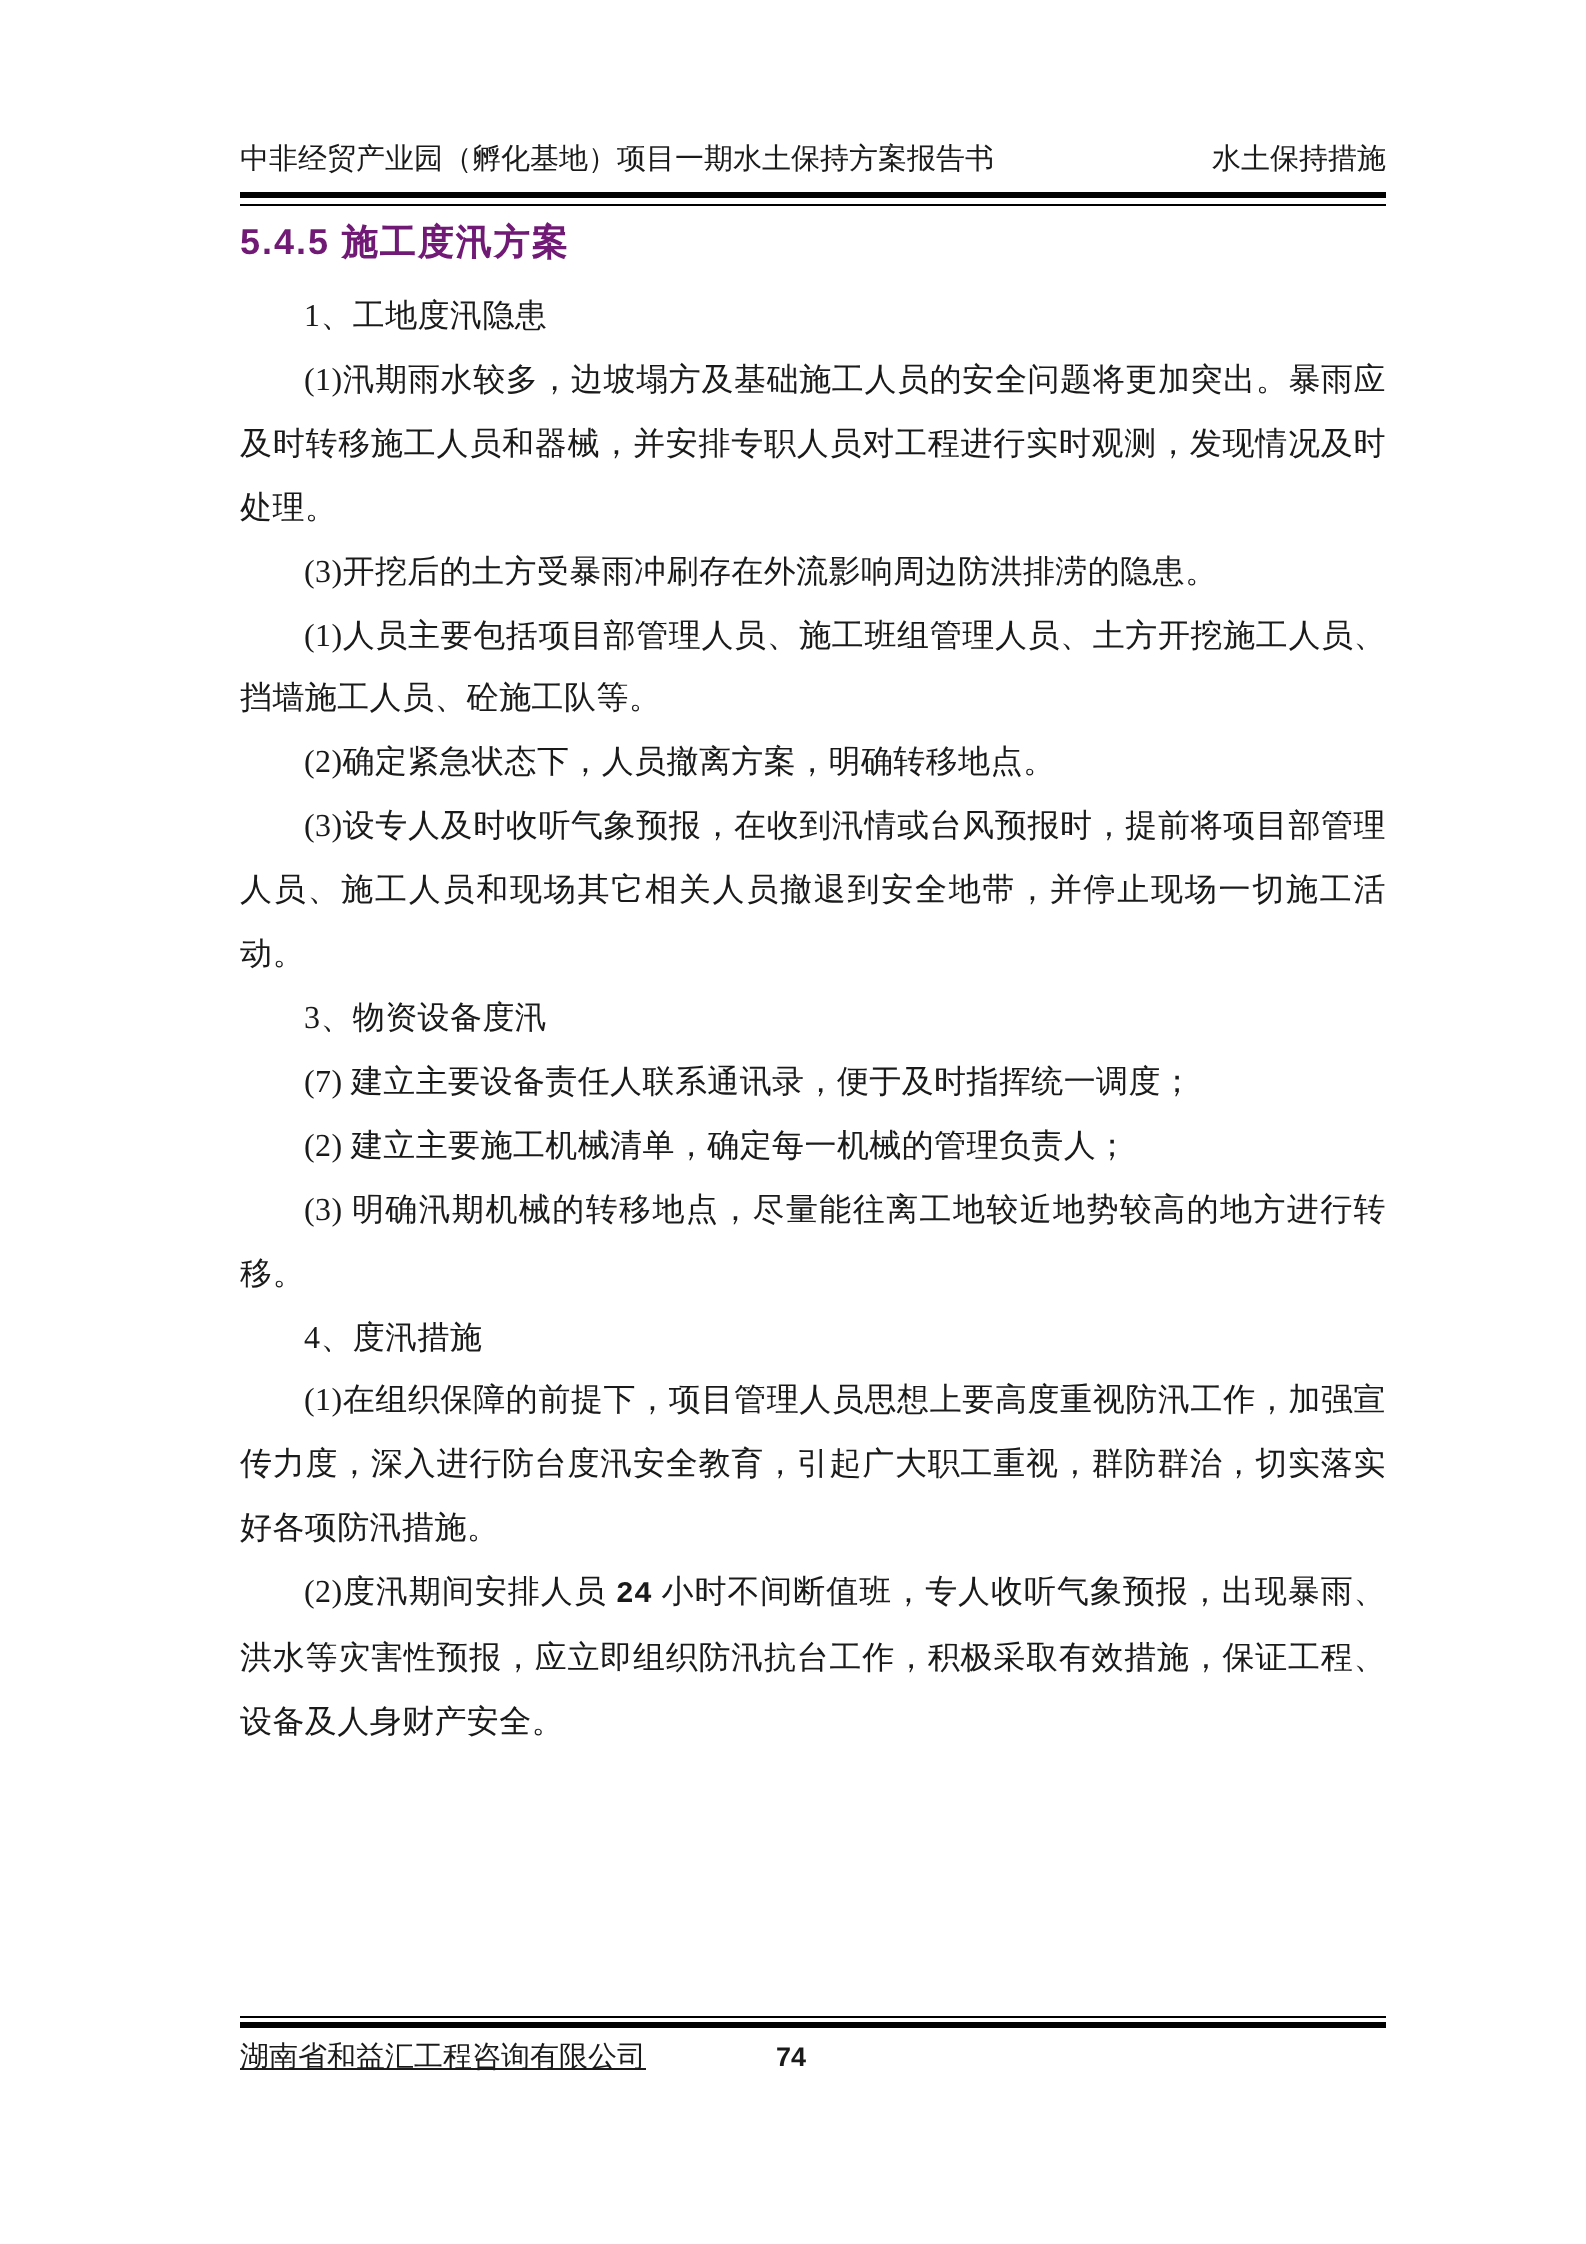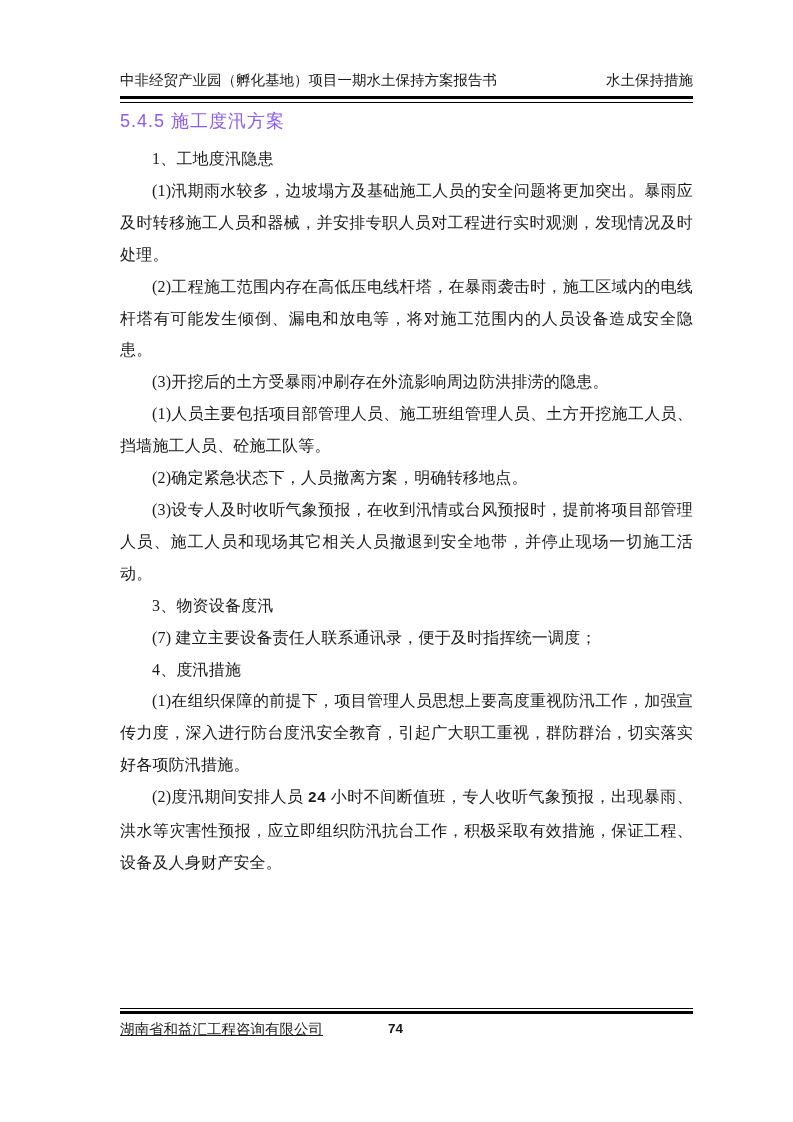--- a/index.html
+++ b/index.html
@@ -42,24 +42,24 @@
     left: 120px;
     width: 573px;
     top: 108px;
     height: 898px;
     overflow: hidden;
   }
   .section-heading {
     margin: 0 0 9px 0;
     font-family: "Liberation Sans", "DejaVu Sans", sans-serif;
     font-size: 18px;
-    font-weight: normal;
+    font-weight: bold;
     letter-spacing: 1px;
     line-height: 26px;
-    color: #8b5cf6;
+    color: #701a75;
   }
   .content p {
     margin: 0;
     font-size: 16px;
     line-height: 31.9px;
     text-align: justify;
     text-indent: 32px;
     letter-spacing: 0.2px;
   }
   .bold-num {
@@ -103,27 +103,28 @@
     <span>中非经贸产业园（孵化基地）项目一期水土保持方案报告书</span>
     <span>水土保持措施</span>
   </div>
   <div class="header-rule"></div>
 
   <div class="content">
     <h2 class="section-heading">5.4.5 施工度汛方案</h2>
     <div>
         <p><span>1、工地度汛隐患</span></p>
         <p><span>(1)汛期雨水较多，边坡塌方及基础施工人员的安全问题将更加突出。暴雨应及时转移施工人员和器械，并安排专职人员对工程进行实时观测，发现情况及时处理。</span></p>
-        <p><span>(2)工程施工范围内存在高低压电线杆塔，在暴雨袭击时，施工区域内的电线杆塔有可能发生倾倒、漏电和放电等，将对施工范围内的人员设备造成安全隐患。</span></p>
         <p><span>(3)开挖后的土方受暴雨冲刷存在外流影响周边防洪排涝的隐患。</span></p>
         <p><span>(1)人员主要包括项目部管理人员、施工班组管理人员、土方开挖施工人员、挡墙施工人员、砼施工队等。</span></p>
         <p><span>(2)确定紧急状态下，人员撤离方案，明确转移地点。</span></p>
         <p><span>(3)设专人及时收听气象预报，在收到汛情或台风预报时，提前将项目部管理人员、施工人员和现场其它相关人员撤退到安全地带，并停止现场一切施工活动。</span></p>
         <p><span>3、物资设备度汛</span></p>
         <p><span>(7) 建立主要设备责任人联系通讯录，便于及时指挥统一调度；</span></p>
+        <p><span>(2) 建立主要施工机械清单，确定每一机械的管理负责人；</span></p>
+        <p><span>(3) 明确汛期机械的转移地点，尽量能往离工地较近地势较高的地方进行转移。</span></p>
         <p><span>4、度汛措施</span></p>
         <p><span>(1)在组织保障的前提下，项目管理人员思想上要高度重视防汛工作，加强宣传力度，深入进行防台度汛安全教育，引起广大职工重视，群防群治，切实落实好各项防汛措施。</span></p>
         <p><span>(2)度汛期间安排人员 </span><span class="bold-num">24</span><span> 小时不间断值班，专人收听气象预报，出现暴雨、洪水等灾害性预报，应立即组织防汛抗台工作，积极采取有效措施，保证工程、设备及人身财产安全。</span></p>
         <p></p>
       </div>
   </div>
 
   <div class="footer-rule"></div>
   <div class="footer">
     <span>湖南省和益汇工程咨询有限公司</span>

